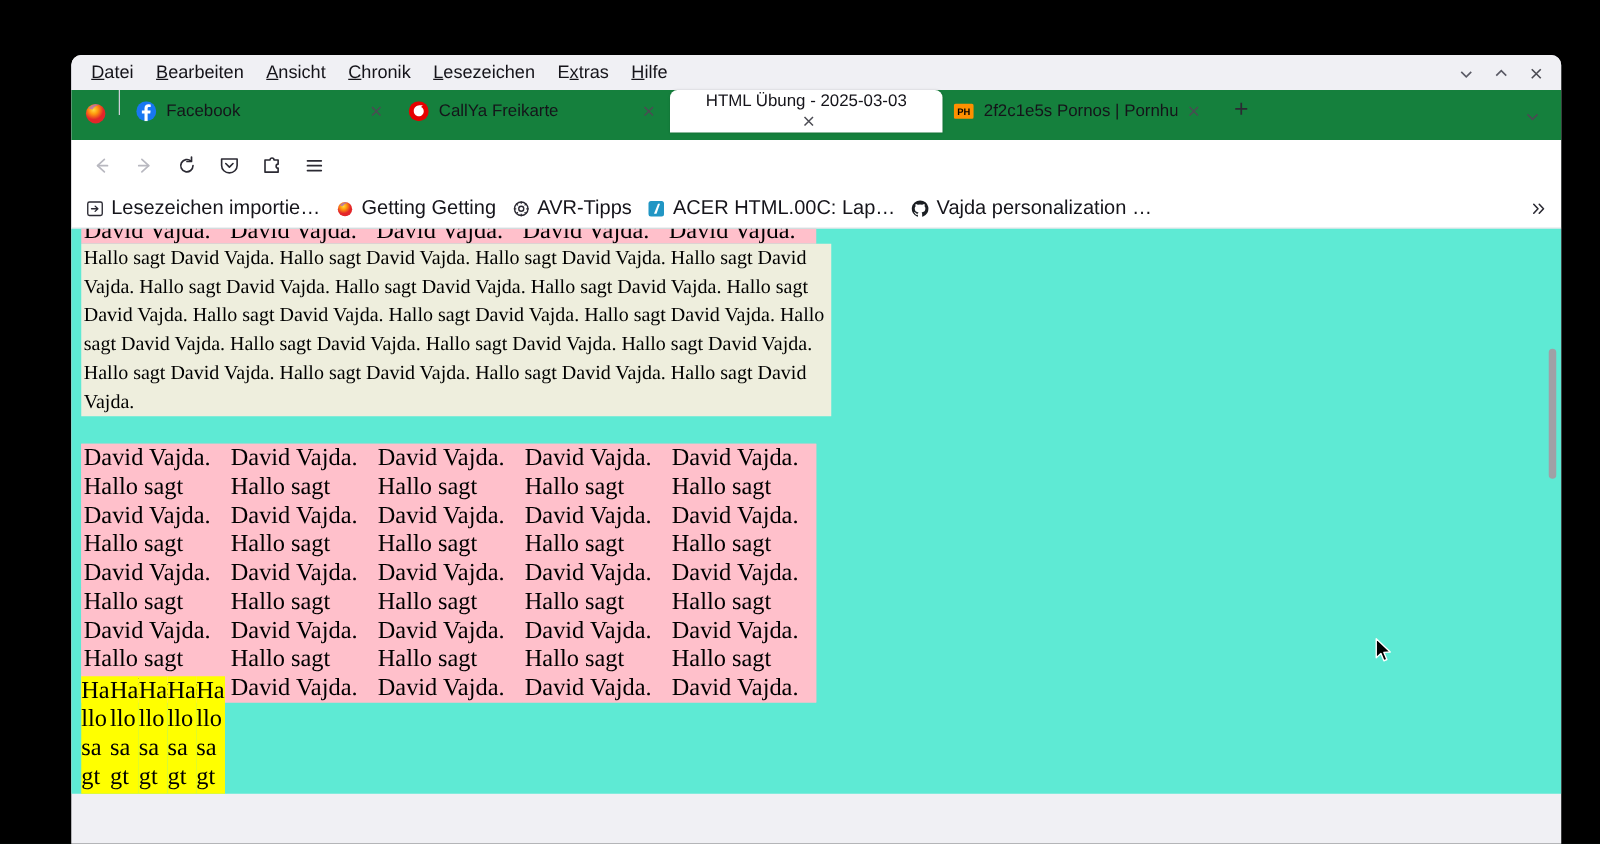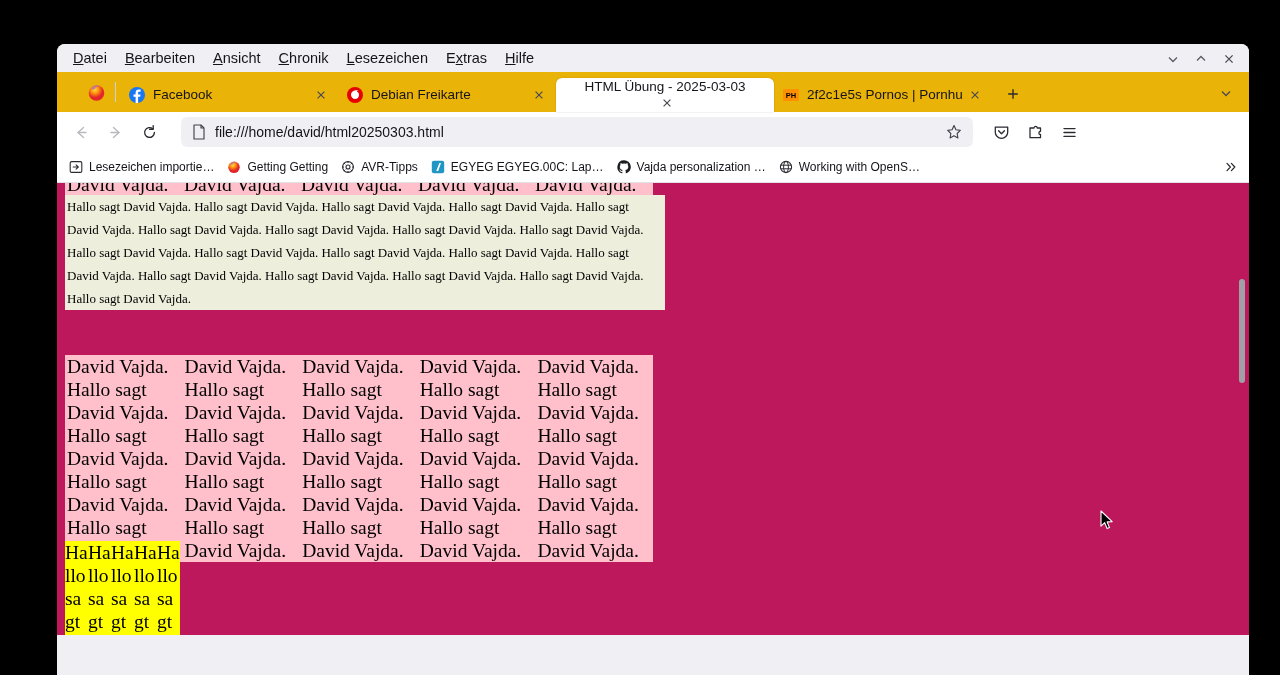--- a/index.html
+++ b/index.html
@@ -66,24 +66,24 @@
     height: 24px;
     display: flex;
     align-items: center;
     justify-content: center;
     color: #5b5b66;
   }
 
   
   .tab-strip {
     height: 40px;
-    background: #eab308;
-    display: flex;
-    align-items: flex-end;
-    padding-left: 22px;
+    background: #15803d;
+    display: flex;
+    align-items: flex-start;
+    padding-left: 2px;
     position: relative;
   }
   .ff-logo {
     width: 34px;
     height: 36px;
     display: flex;
     align-items: center;
     justify-content: center;
     margin-bottom: 2px;
   }
@@ -249,41 +249,41 @@
   }
   .bm-item .bm-ico {
     width: 16px;
     height: 16px;
     flex: 0 0 16px;
     display: flex;
     align-items: center;
     justify-content: center;
   }
   .bm-item .bm-label {
-    font-size: 12px;
+    font-size: 16px;
     color: #15141a;
     line-height: 16px;
   }
   .bm-overflow {
     position: absolute;
     right: 6px;
     width: 24px;
     height: 24px;
     display: flex;
     align-items: center;
     justify-content: center;
     color: #2b2a33;
     font-size: 16px;
   }
 
   
   .viewport {
     position: relative;
     height: 452px;
-    background: #be185d;
+    background: #5eead4;
     overflow: hidden;
   }
 
   .page-doc {
     position: absolute;
     left: 0;
     top: 0;
     width: 1180px;
     
   }
@@ -291,21 +291,21 @@
   .serif { font-family: "Liberation Serif", "DejaVu Serif", serif; }
 
   
   .para-block {
     position: absolute;
     left: 8px;
     top: 12px;
     width: 596px;
     padding: 0 2px;
     background: #eeeedd;
-    font-size: 13px;
+    font-size: 16px;
     line-height: 23px;
     color: #000000;
     text-align: left;
   }
 
   
   .pink-table {
     position: absolute;
     left: 8px;
     top: 172px;
@@ -462,21 +462,21 @@
         </span>
       </div>
 
       <div class="tab">
         <span class="favicon">
           <svg width="16" height="16" viewBox="0 0 16 16">
             <circle cx="8" cy="8" r="8" fill="#e60000"></circle>
             <path d="M8.6 3.2c-2.6.2-4.6 2.1-4.6 4.6 0 2.5 2 4.2 4 4.2 2.3 0 4-1.9 4-4.1 0-1.7-1-2.9-2.2-3.3.3-.5.9-1.1 1.6-1.3-.9-.2-2-.2-2.8-.1z" fill="#fff"></path>
           </svg>
         </span>
-        <span class="tab-title">Debian Freikarte</span>
+        <span class="tab-title">CallYa Freikarte</span>
         <span class="tab-close">
           <svg width="12" height="12" viewBox="0 0 12 12">
               <path d="M2.6 2.6 L9.4 9.4 M9.4 2.6 L2.6 9.4" stroke="#4b4b53" stroke-width="1.2"></path>
             </svg>
         </span>
       </div>
 
       <div class="tab active">
         <span class="tab-title">HTML Übung - 2025-03-03</span>
         <span class="tab-close">
@@ -527,34 +527,20 @@
             <path d="M4 8.5 H11.8" stroke="currentColor" stroke-width="1.35" stroke-linecap="round"></path>
           </svg>
       </div>
       <div class="nav-btn reload">
         <svg width="17" height="17" viewBox="0 0 17 17">
           <path d="M13.4 8.5 a4.9 4.9 0 1 1 -1.6 -3.6" stroke="currentColor" stroke-width="1.35" fill="none" stroke-linecap="round"></path>
           <path d="M12.2 1.6 V5.2 H8.6" stroke="currentColor" stroke-width="1.35" fill="none" stroke-linecap="round" stroke-linejoin="round"></path>
         </svg>
       </div>
 
-      <div class="urlbar">
-        <span class="page-icon">
-          <svg width="14" height="16" viewBox="0 0 14 16">
-            <path d="M2 1 H9 L12 4 V15 H2 Z" fill="none" stroke="#42414d" stroke-width="1.15" stroke-linejoin="round"></path>
-            <path d="M9 1 V4 H12" fill="none" stroke="#42414d" stroke-width="1.15" stroke-linejoin="round"></path>
-          </svg>
-        </span>
-        <span class="url-text" title="Mit Google suchen oder Adresse eingeben">file:///home/david/html20250303.html</span>
-        <span class="star-icon">
-          <svg width="16" height="16" viewBox="0 0 16 16">
-            <path d="M8 1.6 L9.95 5.75 L14.3 6.35 L11.15 9.5 L11.9 14 L8 11.85 L4.1 14 L4.85 9.5 L1.7 6.35 L6.05 5.75 Z" fill="none" stroke="#42414d" stroke-width="1.15" stroke-linejoin="round"></path>
-          </svg>
-        </span>
-      </div>
 
       <div class="toolbar-icon">
         <svg width="17" height="17" viewBox="0 0 17 17">
           <path d="M2.3 3.2 h12.4 v5.1 c0 3.4 -2.8 6 -6.2 6 s-6.2 -2.6 -6.2 -6 Z" fill="none" stroke="#2b2a33" stroke-width="1.3" stroke-linejoin="round"></path>
           <path d="M5.6 6.8 L8.5 9.7 L11.4 6.8" fill="none" stroke="#2b2a33" stroke-width="1.3" stroke-linecap="round" stroke-linejoin="round"></path>
         </svg>
       </div>
       <div class="toolbar-icon">
         <svg width="17" height="17" viewBox="0 0 17 17">
           <path d="M3 4 h4 a1.6 1.6 0 1 1 3.2 0 h3.3 v3.3 a1.6 1.6 0 1 0 0 3.2 v3.2 H3 Z" fill="none" stroke="#2b2a33" stroke-width="1.3" stroke-linejoin="round"></path>
@@ -607,43 +593,33 @@
         <span class="bm-label">AVR-Tipps</span>
       </div>
 
       <div class="bm-item">
         <span class="bm-ico">
           <svg width="14" height="14" viewBox="0 0 14 14">
             <rect x="0.8" y="0.8" width="12.4" height="12.4" rx="2" fill="#2196c4"></rect>
             <path d="M8.4 3 L5.2 11 H7.2 L10 3 Z" fill="#ffffff"></path>
           </svg>
         </span>
-        <span class="bm-label">EGYEG EGYEG.00C: Lap…</span>
+        <span class="bm-label">ACER HTML.00C: Lap…</span>
       </div>
 
 
       <div class="bm-item">
         <span class="bm-ico">
           <svg width="14" height="14" viewBox="0 0 16 16">
             <path d="M8 .4a7.6 7.6 0 0 0-2.4 14.8c.38.07.52-.16.52-.36v-1.3c-2.1.46-2.55-1-2.55-1-.35-.88-.85-1.12-.85-1.12-.7-.47.05-.46.05-.46.77.05 1.17.79 1.17.79.68 1.17 1.79.83 2.23.64.07-.5.27-.83.48-1.02-1.68-.19-3.45-.84-3.45-3.74 0-.83.3-1.5.78-2.03-.08-.19-.34-.96.07-2 0 0 .64-.2 2.1.78a7.3 7.3 0 0 1 3.82 0c1.46-.98 2.1-.78 2.1-.78.41 1.04.15 1.81.08 2 .49.53.78 1.2.78 2.03 0 2.91-1.78 3.55-3.47 3.73.28.24.52.7.52 1.42v2.1c0 .2.14.44.52.36A7.6 7.6 0 0 0 8 .4z" fill="#1b1f23"></path>
           </svg>
         </span>
         <span class="bm-label">Vajda personalization …</span>
       </div>
 
-      <div class="bm-item">
-        <span class="bm-ico">
-          <svg width="14" height="14" viewBox="0 0 14 14">
-            <circle cx="7" cy="7" r="5.6" fill="none" stroke="#2b2a33" stroke-width="1.1"></circle>
-            <ellipse cx="7" cy="7" rx="2.4" ry="5.6" fill="none" stroke="#2b2a33" stroke-width="1"></ellipse>
-            <path d="M1.6 5.2 H12.4 M1.6 8.8 H12.4" stroke="#2b2a33" stroke-width="1"></path>
-          </svg>
-        </span>
-        <span class="bm-label">Working with OpenS…</span>
-      </div>
 
       <div class="bm-overflow">
         <svg width="14" height="14" viewBox="0 0 14 14">
             <path d="M3 3.4 L6.4 7 L3 10.6 M7.4 3.4 L10.8 7 L7.4 10.6" stroke="#2b2a33" stroke-width="1.25" fill="none" stroke-linecap="round" stroke-linejoin="round"></path>
           </svg>
       </div>
     </div>
 
     <div class="viewport">
 

